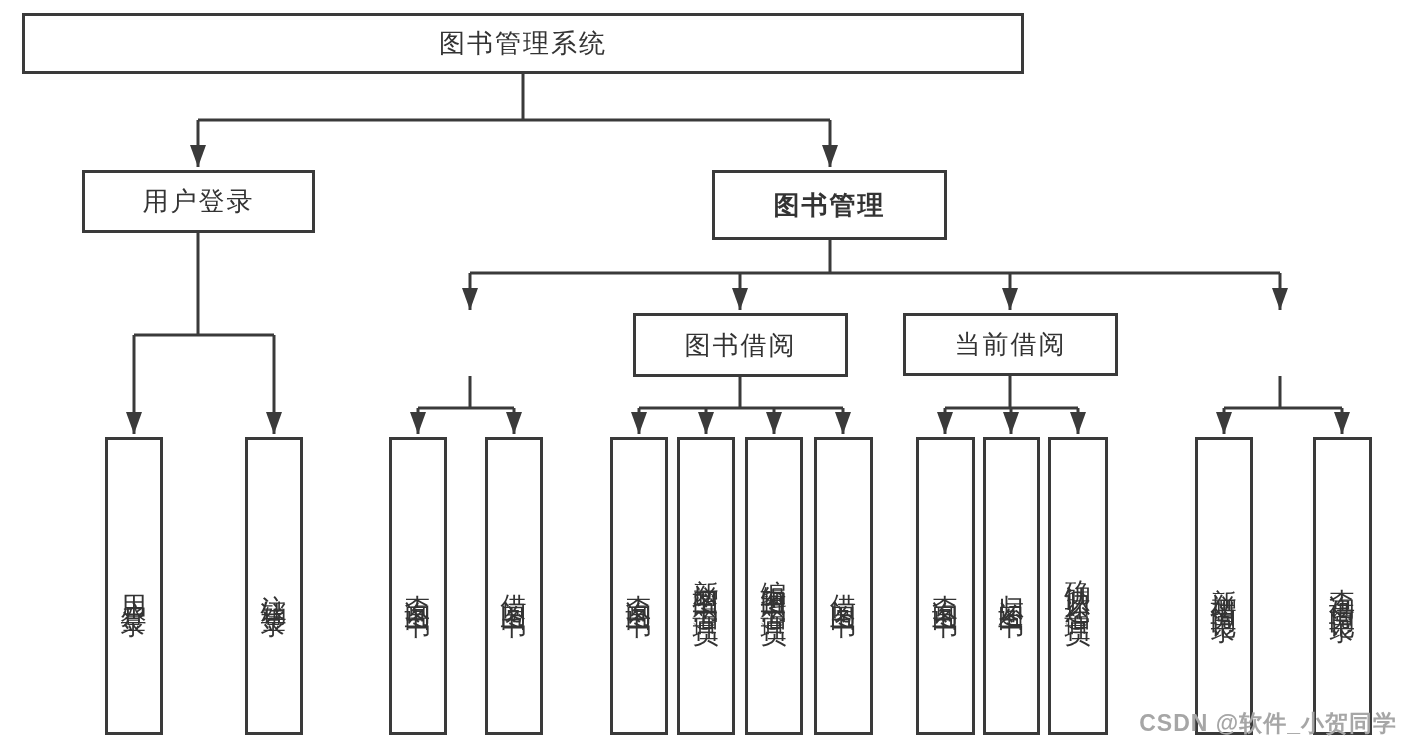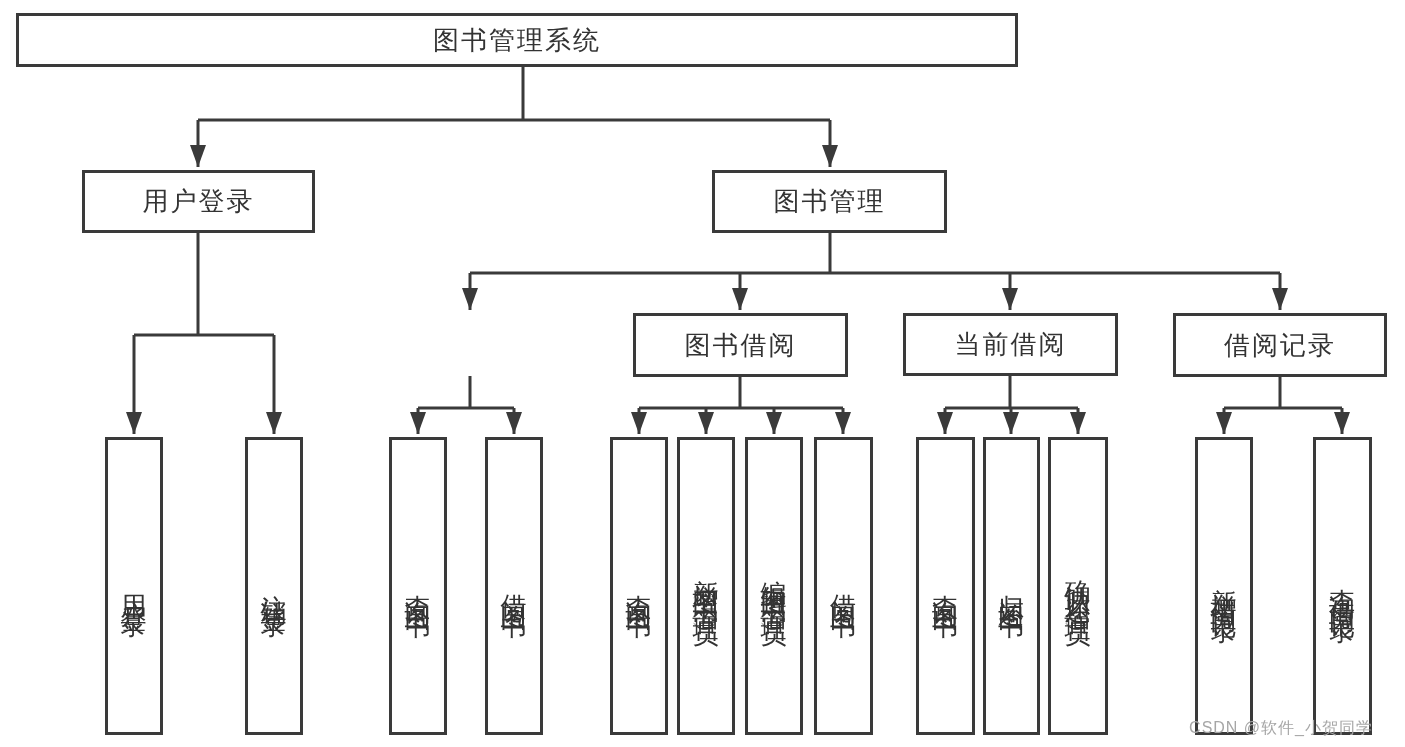--- a/index.html
+++ b/index.html
@@ -39,25 +39,26 @@
     writing-mode:vertical-rl;
     text-orientation:mixed;
     font-size:26px;
     letter-spacing:6px;
     line-height:1;
     color:var(--text);
     white-space:nowrap;
   }
   .watermark{
     position:absolute;
-    right:32px;bottom:8px;
-    font-size:16px;
+    right:8px;bottom:8px;
+    font-size:23px;
     letter-spacing:1px;
     color:var(--watermark);
     z-index:2;
+    font-weight:bold;
   }
 </style>
 </head>
 <body>
 
 <div class="canvas">
 
   <svg class="connectors" width="1405" height="747" viewBox="0 0 1405 747">
     <defs>
       <marker id="arrow" markerUnits="userSpaceOnUse" markerWidth="24" markerHeight="18" refX="22" refY="8" orient="auto">
@@ -87,39 +88,36 @@
     <line x1="706" y1="408" x2="706" y2="434" stroke="#3a3a3a" stroke-width="3" marker-end="url(#arrow)"></line>
     <line x1="774" y1="408" x2="774" y2="434" stroke="#3a3a3a" stroke-width="3" marker-end="url(#arrow)"></line>
     <line x1="843" y1="408" x2="843" y2="434" stroke="#3a3a3a" stroke-width="3" marker-end="url(#arrow)"></line>
     <line x1="945" y1="408" x2="945" y2="434" stroke="#3a3a3a" stroke-width="3" marker-end="url(#arrow)"></line>
     <line x1="1011" y1="408" x2="1011" y2="434" stroke="#3a3a3a" stroke-width="3" marker-end="url(#arrow)"></line>
     <line x1="1078" y1="408" x2="1078" y2="434" stroke="#3a3a3a" stroke-width="3" marker-end="url(#arrow)"></line>
     <line x1="1224" y1="408" x2="1224" y2="434" stroke="#3a3a3a" stroke-width="3" marker-end="url(#arrow)"></line>
     <line x1="1342" y1="408" x2="1342" y2="434" stroke="#3a3a3a" stroke-width="3" marker-end="url(#arrow)"></line>
   </svg>
 
-  <div class="hbox" style="left:16px;top:13px;width:1002px;height:54px;justify-content:center;">
+  <div class="hbox" style="left:22px;top:13px;width:1002px;height:61px;justify-content:center;">
     <span>图书管理系统</span>
   </div>
 
   <div class="hbox" style="left:82px;top:170px;width:233px;height:63px;">
     <span>用户登录</span>
   </div>
-  <div class="hbox" style="left:712px;top:170px;width:235px;height:63px;">
+  <div class="hbox" style="left:712px;top:170px;width:235px;height:70px;font-weight:bold;">
     <span>图书管理</span>
   </div>
 
   <div class="hbox" style="left:633px;top:313px;width:215px;height:64px;">
     <span>图书借阅</span>
   </div>
   <div class="hbox" style="left:903px;top:313px;width:215px;height:63px;">
     <span>当前借阅</span>
-  </div>
-  <div class="hbox" style="left:1173px;top:313px;width:214px;height:64px;">
-    <span>借阅记录</span>
   </div>
 
   <div class="vbox" style="left:105px;top:437px;width:58px;height:298px;">
     <span class="vtext">用户登录</span>
   </div>
   <div class="vbox" style="left:245px;top:437px;width:58px;height:298px;">
     <span class="vtext">注销登录</span>
   </div>
 
   <div class="vbox" style="left:389px;top:437px;width:58px;height:298px;">

